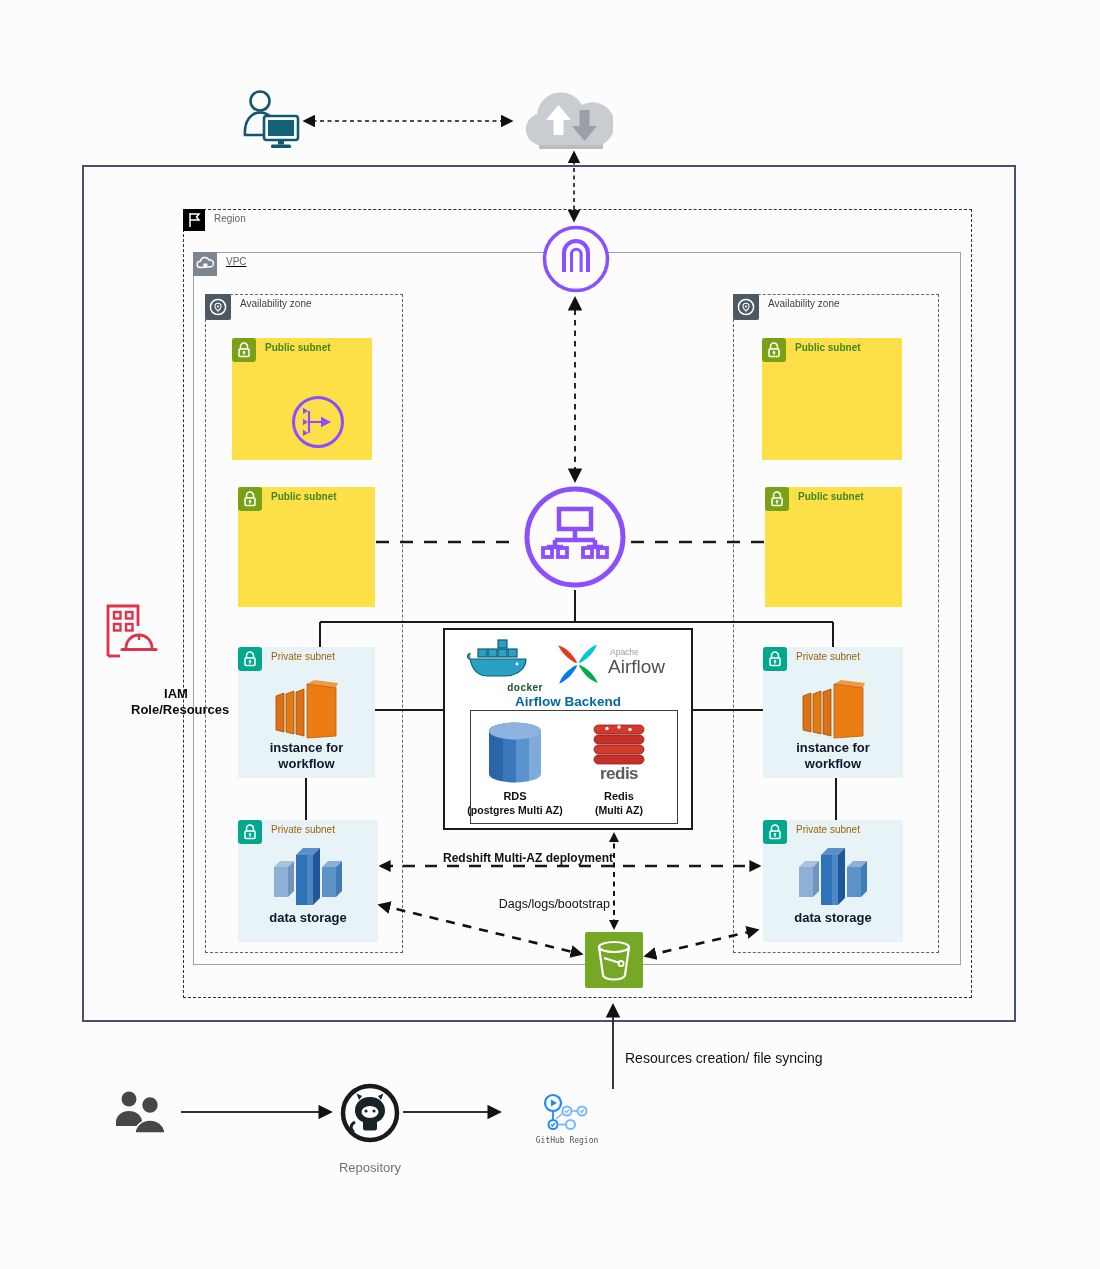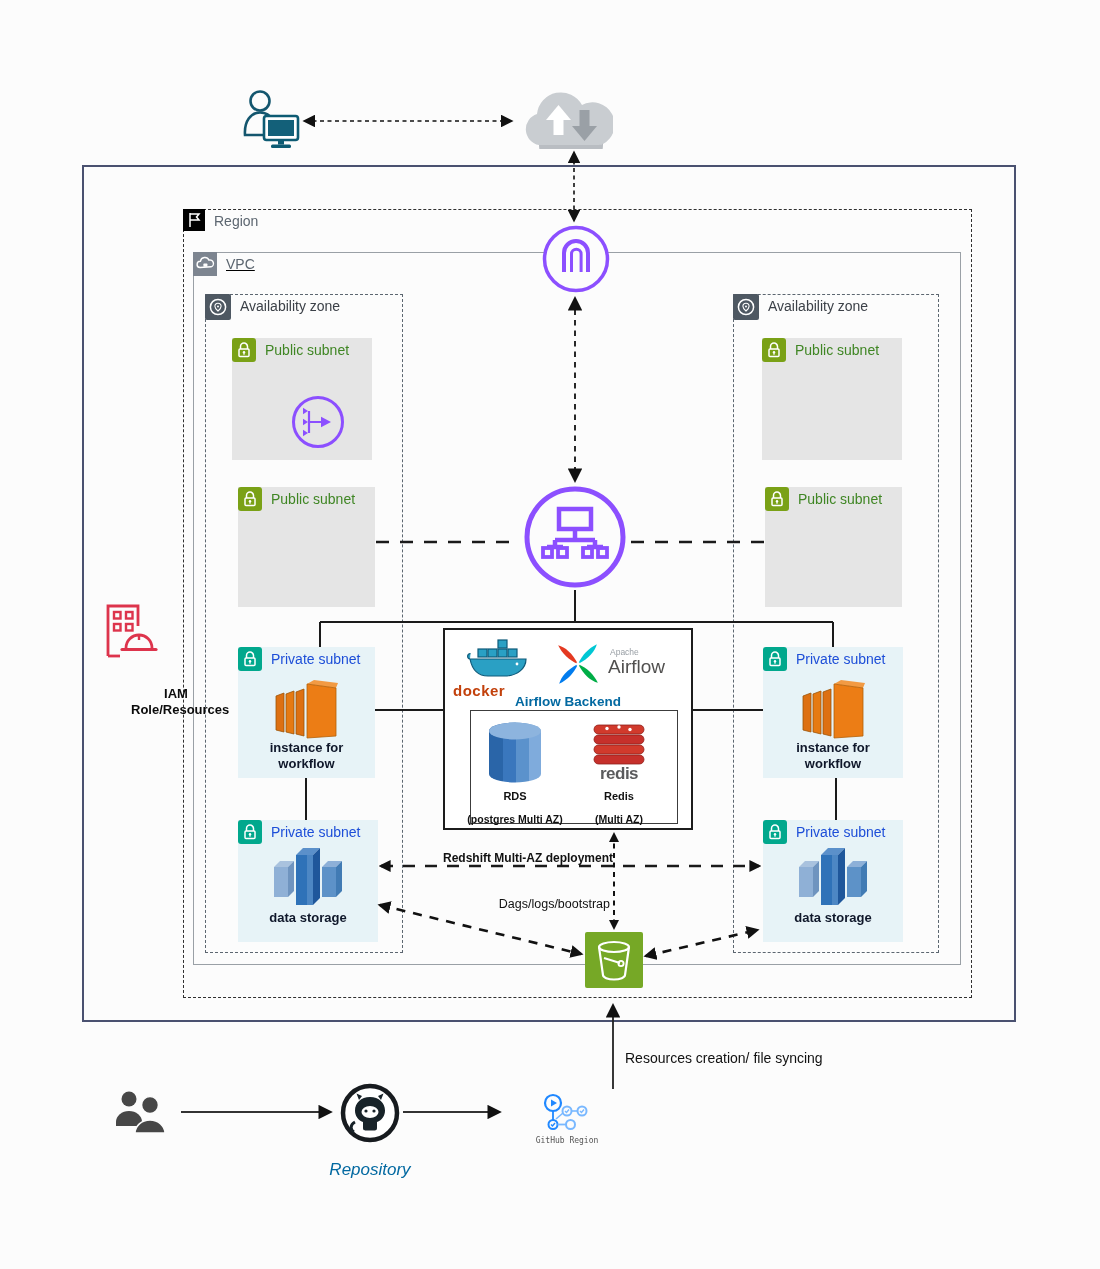--- a/index.html
+++ b/index.html
@@ -7,45 +7,45 @@
     position:relative; width:1100px; height:1269px; overflow:hidden;
     background:#fcfcfc; font-family:"Liberation Sans", sans-serif;
     -webkit-font-smoothing:antialiased;
   }
   .box { position:absolute; box-sizing:border-box; }
   .outer-box { border:2px solid #4a5170; }
   .region-box { border:1.6px dashed #2f2f2f; }
   .vpc-box { border:1.6px solid #9aa0a6;text-decoration:underline; }
   .az-box { border:1.4px dashed #5c6670; }
   .subnet { position:absolute; }
-  .subnet.public { background:#e5e5e5; }
+  .subnet.public { background:#fde047;font-weight:bold; }
   .subnet.private { background:#e7f3f7; }
   .hdr { display:flex; align-items:flex-start; gap:9px; }
   .hdr svg { flex:0 0 auto; display:block; }
-  .hdr .lbl { padding-top:4px; font-size:14px; white-space:nowrap; }
+  .hdr .lbl { padding-top:4px; font-size:10px; white-space:nowrap; }
   .lbl-gray { color:#5c6670; font-size:13px; }
   .lbl-az { color:#3c4148; }
   .lbl-public { color:#3F8624; }
-  .lbl-private { color:#1d4ed8; }
+  .lbl-private { color:#a16207; }
   .caption { position:absolute; text-align:center; font-weight:bold; font-size:13px;
              line-height:15.5px; color:#0f172a; }
   .note { position:absolute; font-size:12.5px; color:#111; white-space:nowrap; }
   .note-bold { font-weight:bold; font-size:12px; }
-  .wordmark-docker { position:absolute; font-weight:bold; font-size:15px; color:#c2410c;
-                     letter-spacing:0.5px; text-align:left; }
+  .wordmark-docker { position:absolute; font-weight:bold; font-size:10px; color:#14532d;
+                     letter-spacing:0.5px; text-align:right; }
   .apache-sm { position:absolute; font-size:8.5px; color:#9aa0a6; }
   .airflow-lg { position:absolute; font-size:19px; color:#51504f; }
   .backend-title { position:absolute; width:100%; text-align:center; font-weight:bold;
                    font-size:13.5px; color:#0369a1; }
   .backend-box { position:absolute; border:1.4px solid #3c3c3c; box-sizing:border-box; }
   .db-label { position:absolute; text-align:center; font-weight:bold; font-size:11px; color:#111; }
-  .db-sub { position:absolute; text-align:center; font-weight:bold; font-size:10.5px; color:#111;margin-top:9px; }
+  .db-sub { position:absolute; text-align:center; font-weight:bold; font-size:10.5px; color:#111; }
   .redis-wordmark { position:absolute; text-align:center; font-weight:bold; font-size:17px;
                     color:#5a5b5d; letter-spacing:-0.5px; }
-  .footer-label { position:absolute; text-align:center; font-size:17px; color:#0369a1;font-style:italic; }
+  .footer-label { position:absolute; text-align:center; font-size:13px; color:#737373; }
   .gha-label { position:absolute; text-align:center; font-size:8px; color:#555;
                font-family:"DejaVu Sans Mono", monospace; }
   .iam-caption { position:absolute; text-align:center; font-weight:bold; font-size:13px;
                  line-height:16px; color:#0b0b0b; }
   svg.overlay { position:absolute; left:0; top:0; z-index:6; pointer-events:none; }
   .icon { position:absolute; z-index:7; }
 </style>
 </head>
 <body>
 

